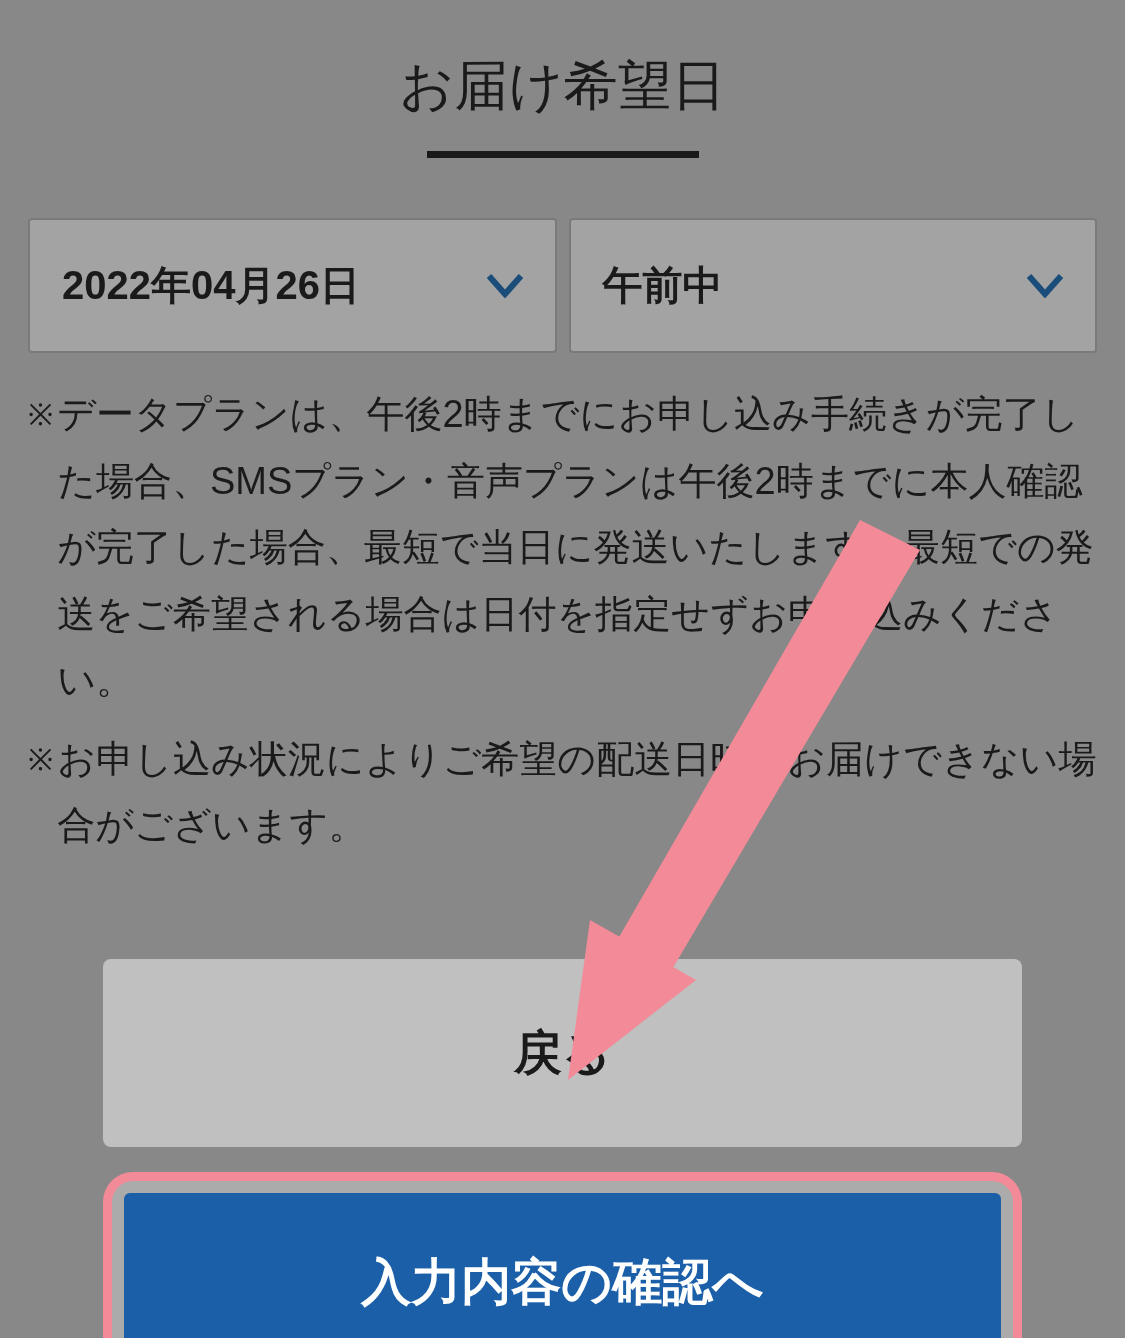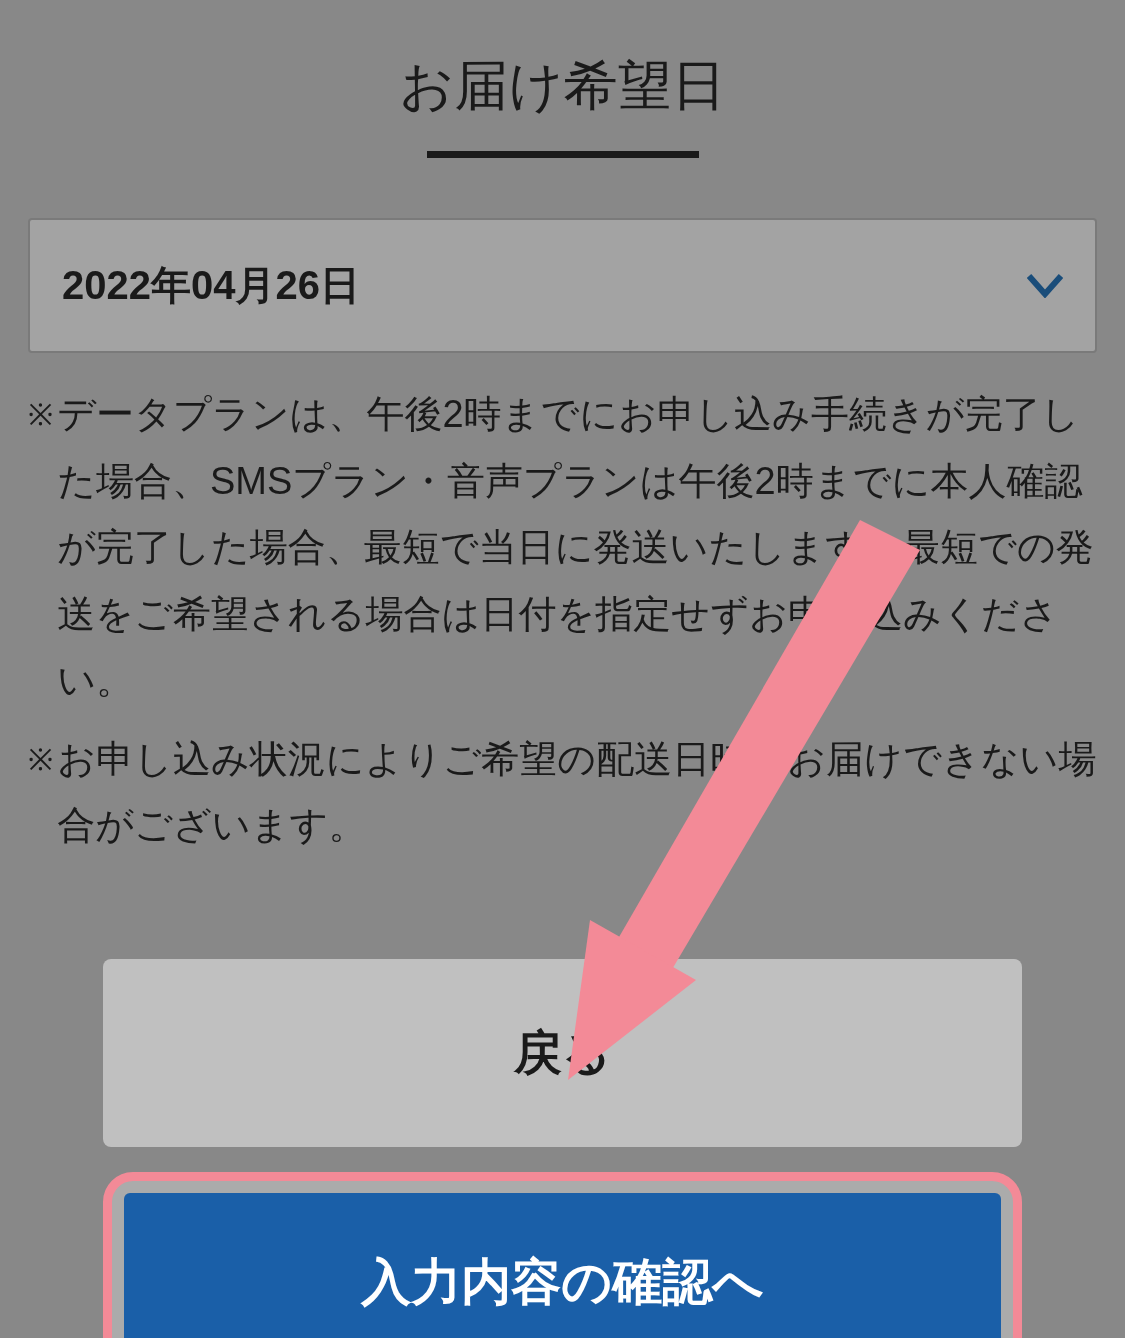--- a/index.html
+++ b/index.html
@@ -136,20 +136,28 @@
 
   <div class="selects-row">
     <div class="select-box">
       <span class="select-label">2022年04月26日</span>
       <span class="chevron">
         <svg viewBox="0 0 36 24">
             <path d="M 2 2 L 18 20 L 34 2" fill="none" stroke="#1a4d7a" stroke-width="6" stroke-linecap="butt"></path>
           </svg>
       </span>
     </div>
+    <div class="select-box">
+      <span class="select-label">午前中</span>
+      <span class="chevron">
+        <svg viewBox="0 0 36 24">
+            <path d="M 2 2 L 18 20 L 34 2" fill="none" stroke="#1a4d7a" stroke-width="6" stroke-linecap="butt"></path>
+          </svg>
+      </span>
+    </div>
   </div>
 
   <div class="notes">
     <div class="note-item">
       <span class="note-asterisk">※</span>
       <span class="note-text">データプランは、午後2時までにお申し込み手続きが完了した場合、SMSプラン・音声プランは午後2時までに本人確認が完了した場合、最短で当日に発送いたします。最短での発送をご希望される場合は日付を指定せずお申し込みください。</span>
     </div>
     <div class="note-item">
       <span class="note-asterisk">※</span>
       <span class="note-text">お申し込み状況によりご希望の配送日時にお届けできない場合がございます。</span>

